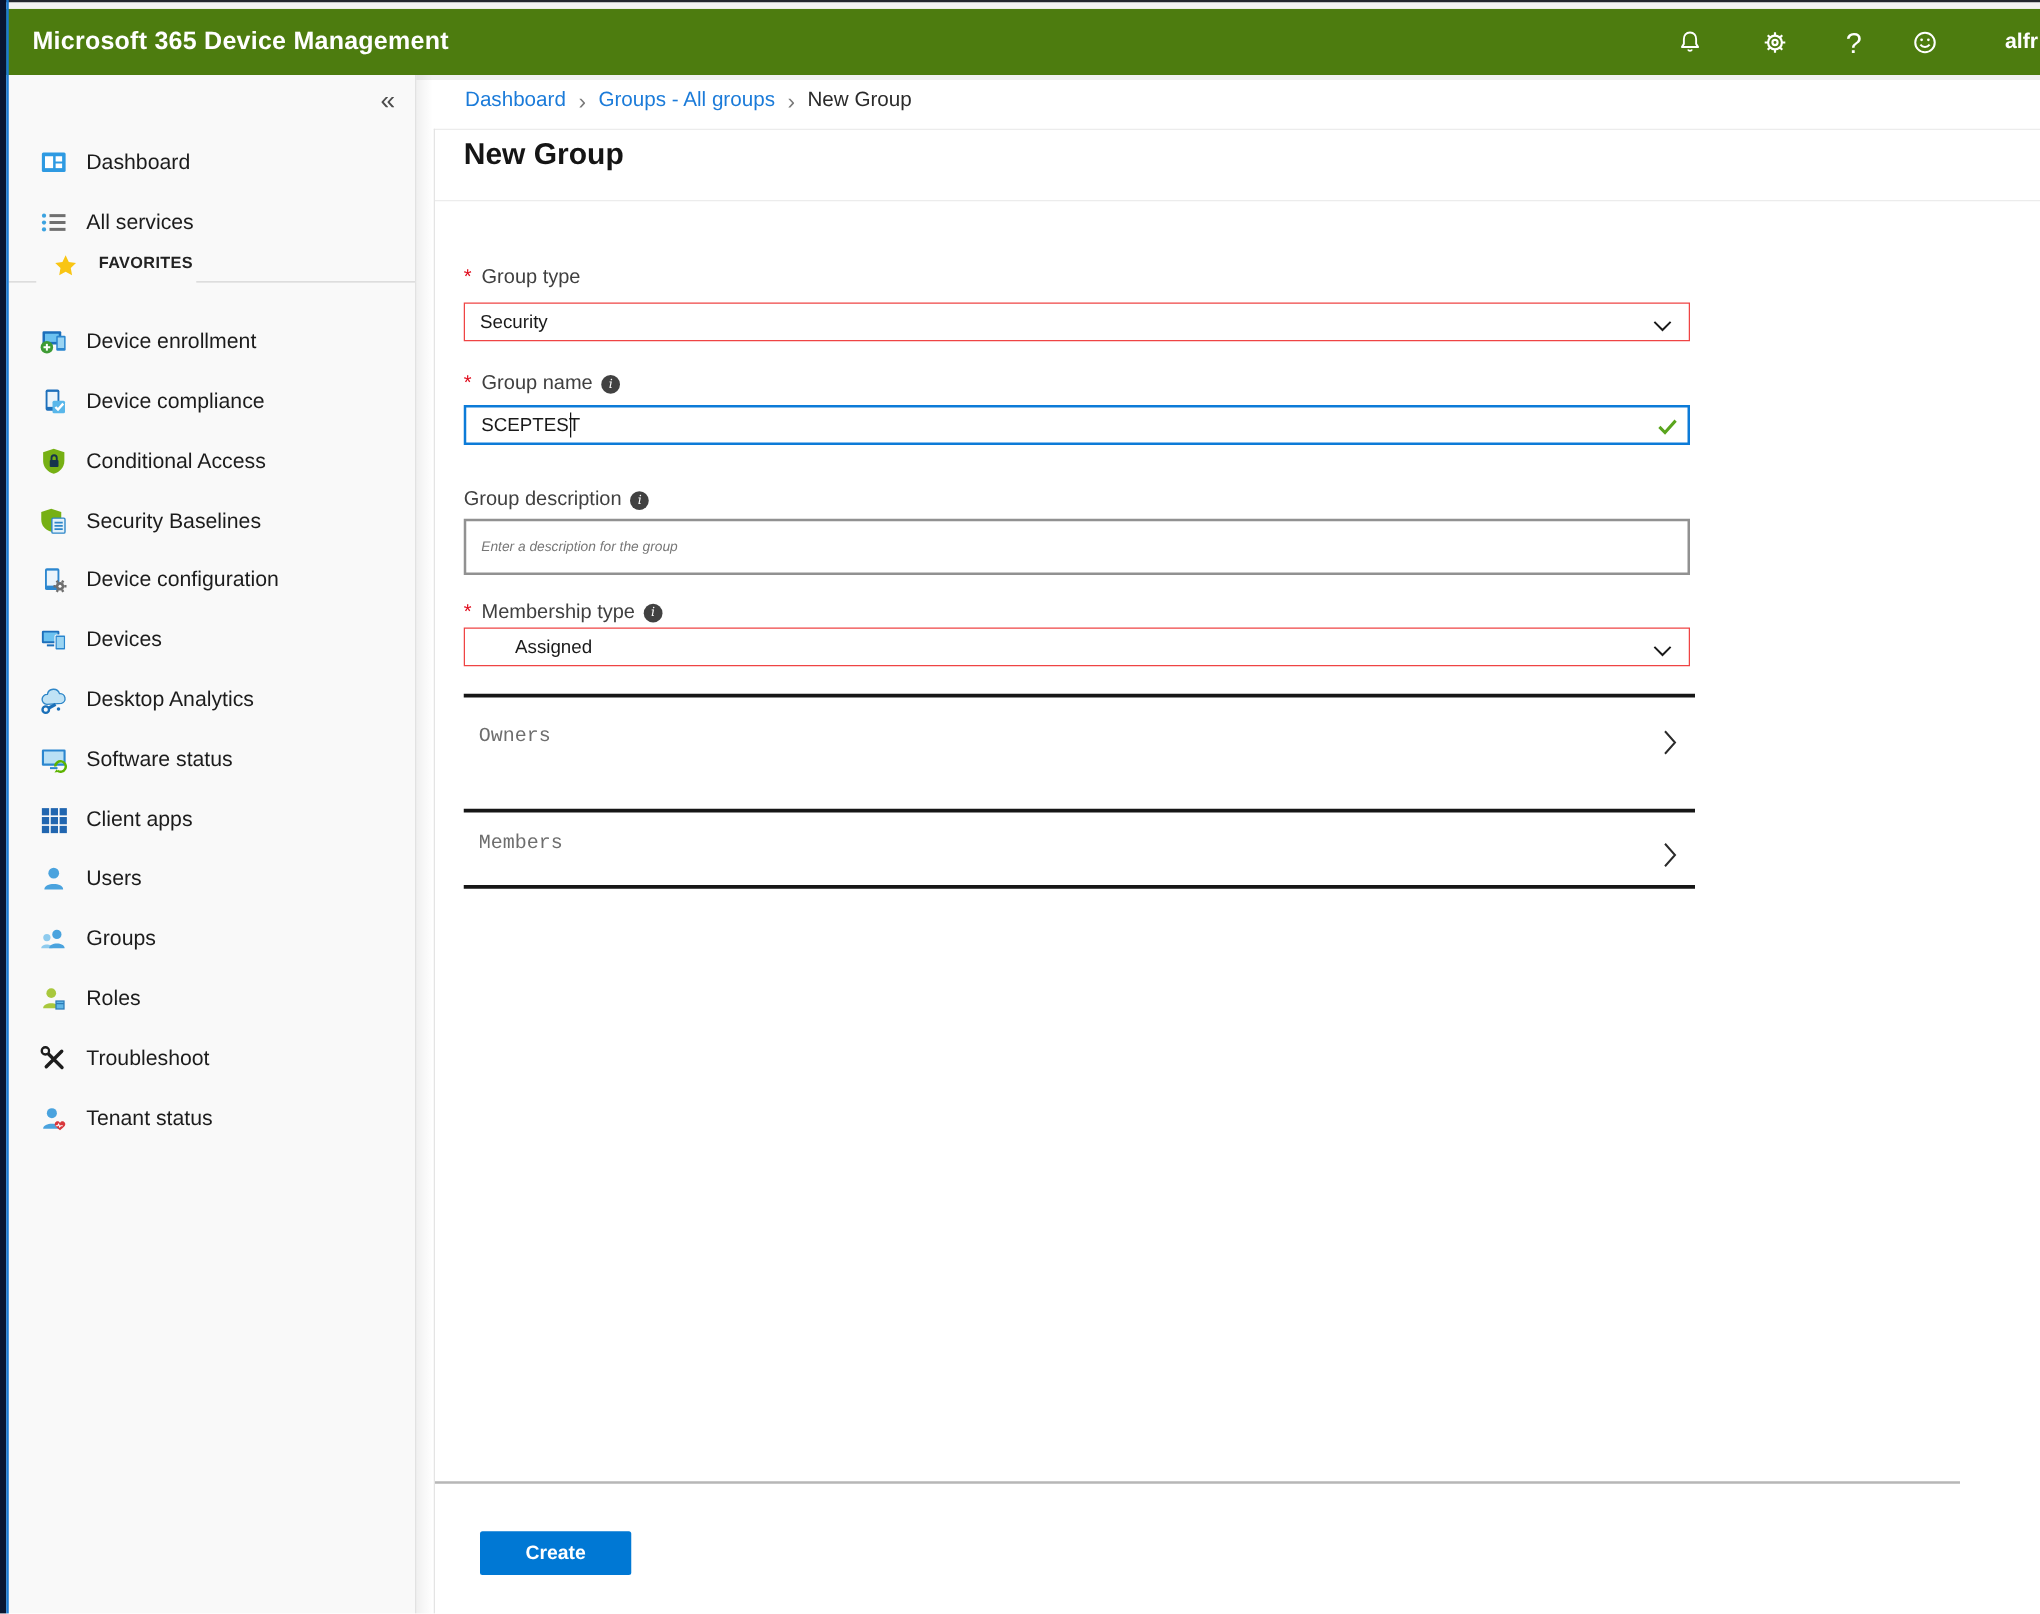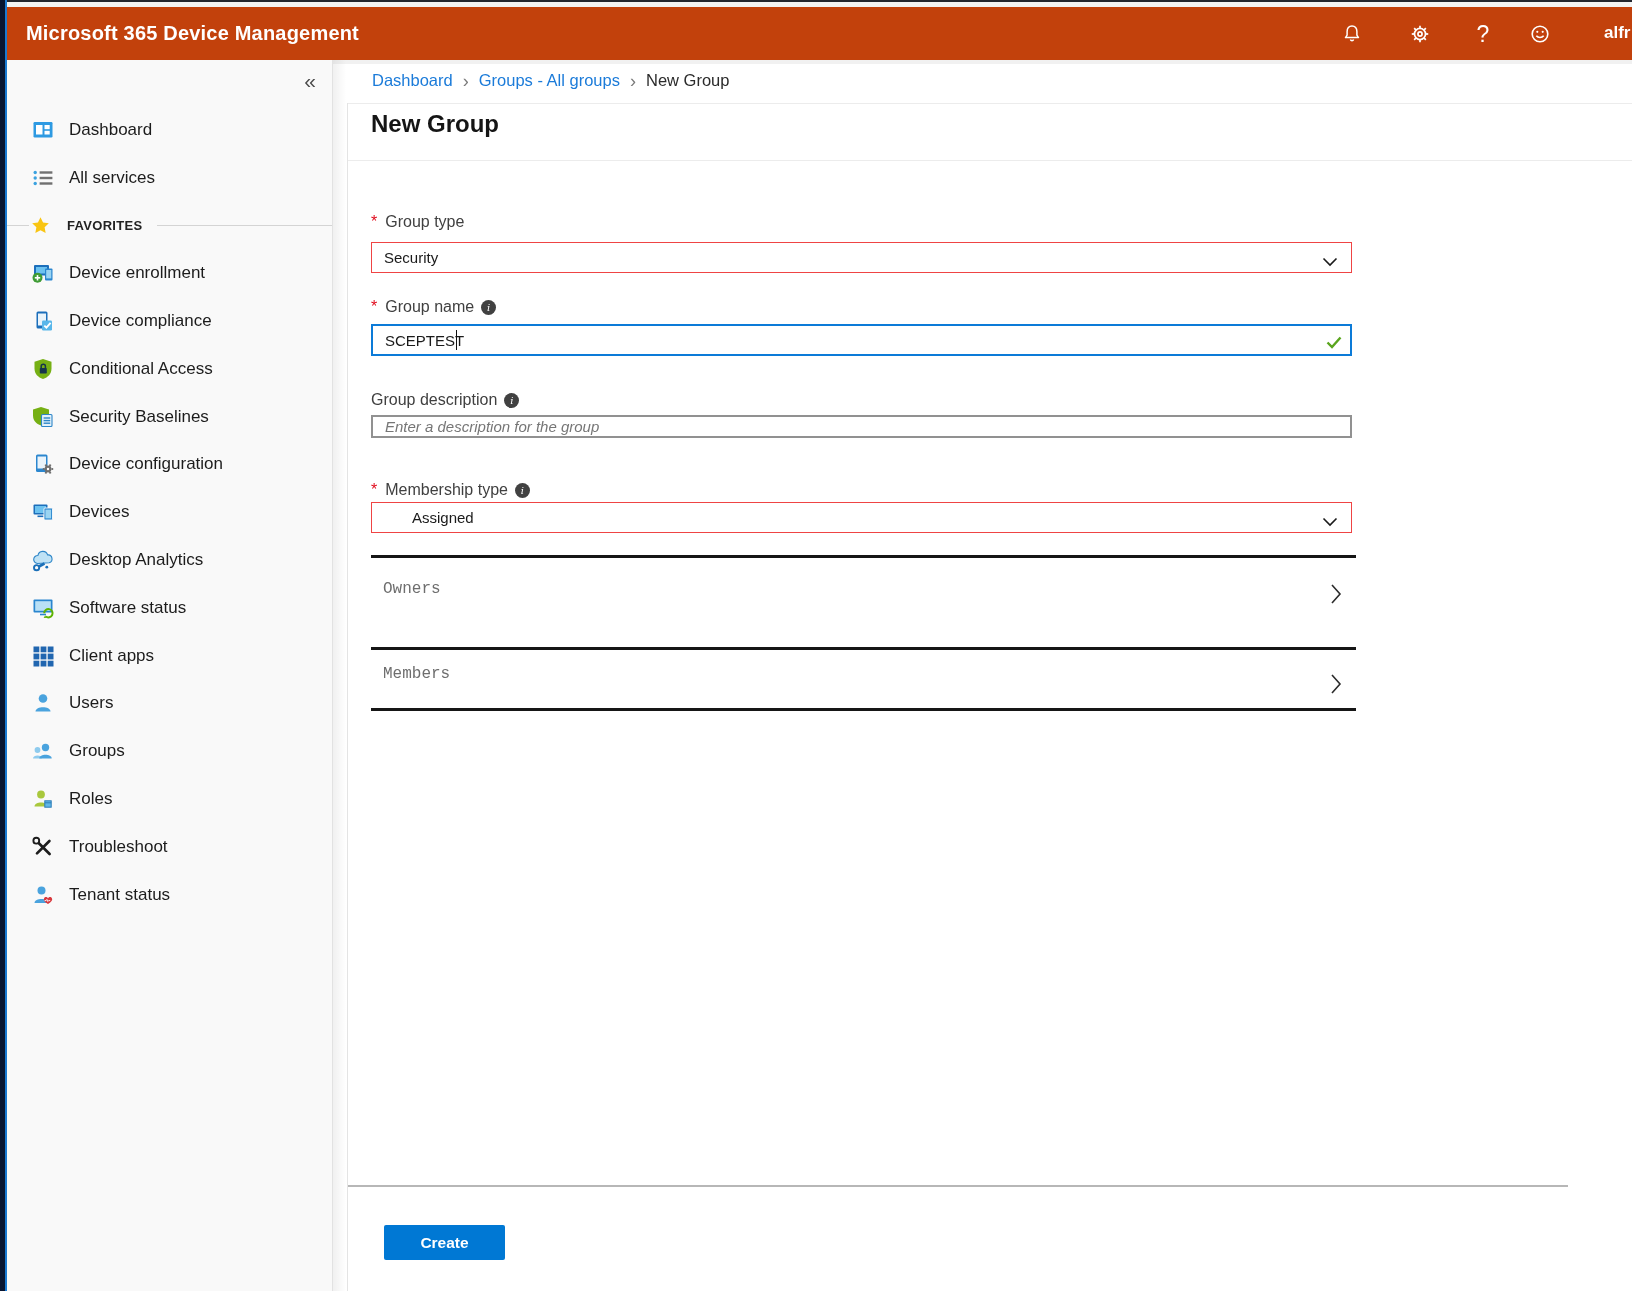--- a/index.html
+++ b/index.html
@@ -2,21 +2,21 @@
 <html><head>
 <meta charset="utf-8">
 <style>
   * { margin:0; padding:0; box-sizing:border-box; }
   body { font-family:"Liberation Sans","DejaVu Sans",sans-serif; background:#fff; }
   .screen { position:relative; width:1632px; height:1291px; background:#fff; overflow:hidden; }
 
   
   .top-darkline { position:absolute; left:0; top:0; width:100%; height:2px; background:#23262e; z-index:6; }
   .top-gap { position:absolute; left:0; top:2px; width:100%; height:5px; background:#f3f3f3; z-index:6; }
-  .appbar { position:absolute; left:0; top:7px; width:100%; height:53px; background:#c2410c; z-index:5; }
+  .appbar { position:absolute; left:0; top:7px; width:100%; height:53px; background:#4d7c0f; z-index:5; }
   .appbar-title { position:absolute; left:26px; top:15px; color:#fff; font-size:20px; font-weight:700; letter-spacing:.2px; }
   .abicon { position:absolute; top:13px; width:28px; height:28px; display:flex; align-items:center; justify-content:center; cursor:pointer; }
   .abicon.bell    { left:1338px; }
   .abicon.gear    { left:1406px; }
   .abicon.help    { left:1469px; color:#fff; font-size:23px; font-weight:400; }
   .abicon.smiley  { left:1526px; }
   .appbar .account { position:absolute; left:1604px; top:16px; width:28px; overflow:hidden; color:#fff; font-weight:700; font-size:17px; white-space:nowrap; }
 
   
   .edge-dark { position:absolute; left:0; top:0; width:5px; height:100%; background:#081531; z-index:7; }
@@ -24,21 +24,21 @@
 
   
   .sidebar { position:absolute; left:7px; top:60px; width:325px; height:1231px; background:#f9f9f9; z-index:2; }
   .sidebar-divider { position:absolute; left:332px; top:60px; width:1px; height:1231px; background:#e2e2e2; z-index:3; }
   .sidebar-shadow { position:absolute; left:333px; top:60px; width:13px; height:1231px; background:linear-gradient(to right, rgba(0,0,0,.06), rgba(0,0,0,0)); z-index:3; }
   .collapse { position:absolute; right:16px; top:10px; font-size:21px; color:#4c4c4c; cursor:pointer; line-height:1; }
   .nav { position:absolute; left:0; top:46px; right:0; }
   .nav-row { position:relative; height:47.8px; display:flex; align-items:center; padding-left:23px; cursor:pointer; }
   .nav-ic { width:26px; height:26px; flex:0 0 26px; margin-right:13px; display:flex; align-items:center; justify-content:center; }
   .nav-lbl { font-size:17px; color:#1c1c1c; white-space:nowrap; }
-  .nav-section { position:relative; height:47.8px; display:flex; align-items:center; padding-left:22px; }
+  .nav-section { position:relative; height:47.8px; display:flex; padding-left:34px; }
   .nav-section .nav-ic { width:22px; height:22px; flex:0 0 22px; margin-right:16px; }
   .nav-section .sec-lbl { font-size:13px; font-weight:700; color:#222; letter-spacing:.3px; }
   .nav-section::before { content:""; position:absolute; left:0; top:50%; width:22px; height:1px; background:#d4d4d4; }
   .nav-section::after { content:""; position:absolute; left:150px; right:0; top:50%; height:1px; background:#d4d4d4; }
 
   
   .content-topstrip { position:absolute; left:333px; top:60px; right:0; height:4px; background:#f1f1f1; }
   .breadcrumb { position:absolute; left:372px; top:71px; font-size:16.5px; display:flex; align-items:center; gap:10px; white-space:nowrap; }
   .crumb-link { color:#1b7bd9; cursor:pointer; }
   .crumb-sep { color:#7a7a7a; font-size:18px; line-height:1; }
@@ -50,21 +50,21 @@
   .page-title { position:absolute; left:371px; top:110px; font-size:24px; font-weight:700; color:#151515; }
   .title-rule { position:absolute; left:348px; top:160px; right:0; height:1px; background:#ececec; }
 
   
   .flabel { position:absolute; left:371px; font-size:16px; color:#404040; display:flex; align-items:center; gap:7px; }
   .req { color:#e00b1c; margin-right:1px; font-size:16px; }
   .info-dot { display:inline-flex; width:15px; height:15px; border-radius:50%; background:#414141; color:#fff; font-size:10px; font-style:italic; font-family:"DejaVu Serif",serif; align-items:center; justify-content:center; cursor:default; }
   .fbox { position:absolute; left:371px; width:981px; height:31px; background:#fff; border:1px solid #ef4444; display:flex; align-items:center; padding:0 12px; font-size:15px; color:#1a1a1a; cursor:pointer; }
   .fbox .chev { position:absolute; right:13px; top:50%; margin-top:-5px; }
   .name-input { position:absolute; left:371px; width:981px; height:32px; background:#fff; border:2px solid #0c7bd8; padding:0 30px 0 12px; font-size:15px; color:#1a1a1a; font-family:inherit; outline:none; }
-  .desc-input { position:absolute; left:371px; width:981px; height:23px; background:#fff; border:2px solid #919191; padding:0 12px; font-size:15px; color:#1a1a1a; font-family:inherit; outline:none; }
+  .desc-input { position:absolute; left:371px; width:981px; height:45px; background:#fff; border:2px solid #919191; padding:0 12px; font-size:11px; color:#1a1a1a; font-family:inherit; outline:none; }
   .desc-input::placeholder { color:#767676; font-style:italic; opacity:1; }
   .caret { position:absolute; left:456px; top:330px; width:1px; height:20px; background:#111; }
   .valid-check { position:absolute; left:1326px; top:335px; }
 
   .section-row { position:absolute; left:371px; width:985px; cursor:pointer;font-family:Liberation Mono, monospace; }
   .section-row .topline { position:absolute; left:0; top:0; width:100%; height:3px; background:#161616; }
   .section-row .sec-label { position:absolute; left:12px; font-size:16px; color:#6e6e6e; }
   .section-row .sec-chev { position:absolute; right:14px; }
   .members-bottomline { position:absolute; left:371px; top:708px; width:985px; height:3px; background:#161616; }
 

